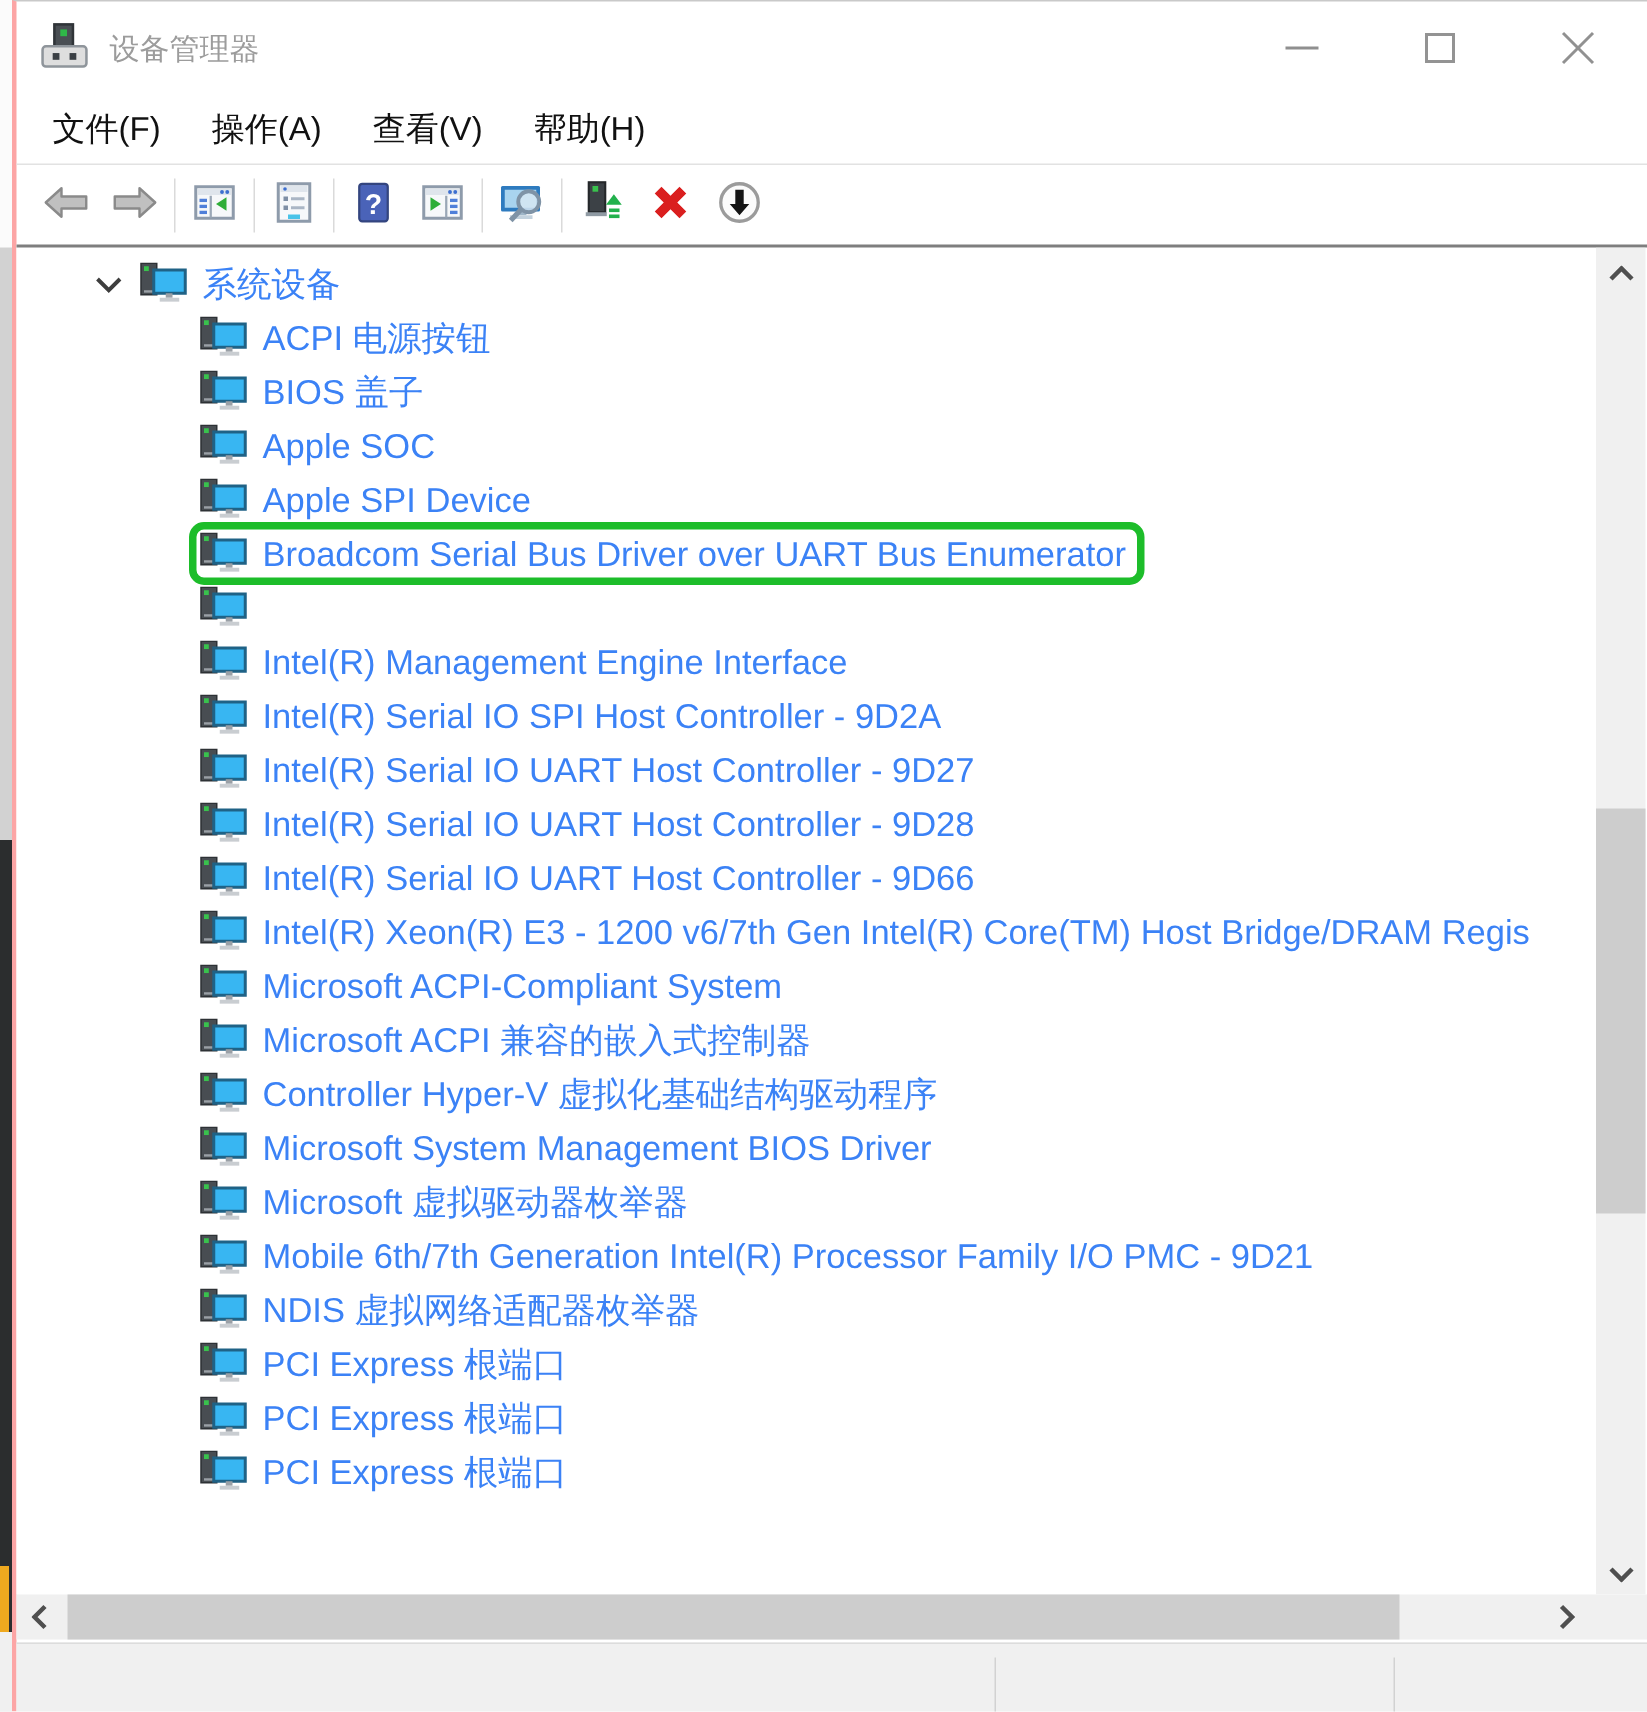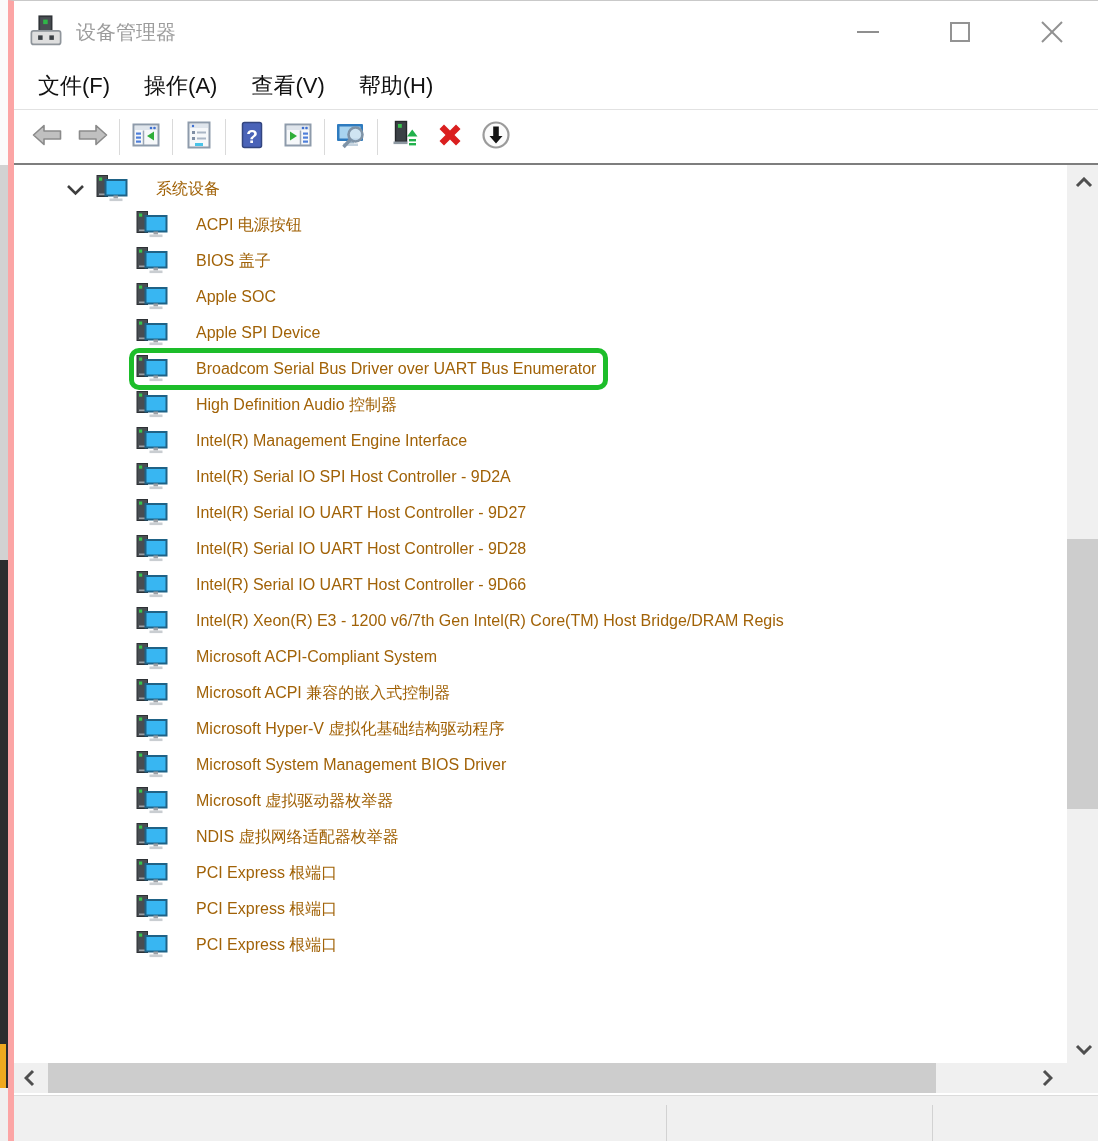--- a/index.html
+++ b/index.html
@@ -11,21 +11,21 @@
   }
   
   .left-strip{position:absolute;left:0;top:0;width:8px;height:1141px;background:#d2d2d2;}
   .ls-top{position:absolute;left:0;top:0;width:8px;height:165px;background:#fbfbfb;}
   .ls-dark{position:absolute;left:0;top:560px;width:8px;height:528px;background:#2b2d2e;}
   .ls-yellow{position:absolute;left:0;top:1044px;width:6px;height:44px;background:#efa91f;}
   .ls-bottom{position:absolute;left:0;top:1088px;width:8px;height:53px;background:#f0f0f0;}
 
   
   .window{position:absolute;left:8px;top:0;width:1090px;height:1141px;background:#fff;
-    border-left:6px solid #fca5a5;border-top:1px solid #c9c9c9;box-sizing:border-box;}
+    border-left:3px solid #fca5a5;border-top:1px solid #c9c9c9;box-sizing:border-box;}
 
   
   .titlebar{height:62px;display:flex;align-items:center;padding-left:14px;}
   .app-icon{width:36px;height:36px;flex:0 0 auto;}
   .title-text{margin-left:12px;font-size:20px;color:#9c9c9c;}
   .win-controls{margin-left:auto;display:flex;height:62px;}
   .win-btn{width:92px;height:62px;display:flex;align-items:center;justify-content:center;}
   .glyph-min{width:22px;height:2px;background:#8f8f8f;}
   .glyph-max{width:20px;height:20px;border:2px solid #939393;box-sizing:border-box;}
 
@@ -41,21 +41,21 @@
   
   .tree-panel{position:absolute;left:0;top:162px;width:1090px;height:900px;
     border-top:2px solid #7e7e7e;background:#fff;overflow:hidden;box-sizing:border-box;}
   .tree{padding-top:6px;width:1053px;overflow:hidden;}
   .row{height:36px;display:flex;align-items:center;white-space:nowrap;}
   .indent-root{width:48px;flex:0 0 auto;}
   .indent-child{width:122px;flex:0 0 auto;}
   .chev{width:26px;flex:0 0 auto;display:flex;align-items:center;justify-content:center;margin-right:8px;}
   .row-inner{display:inline-flex;align-items:center;position:relative;height:32px;padding-right:10px;}
   .dev-icon{width:32px;height:28px;flex:0 0 auto;margin-right:10px;display:flex;align-items:center;}
-  .lbl{font-size:16px;color:#a16207;margin-left:18px;}
+  .lbl{font-size:23px;color:#3b82f6;}
   .hl-box{position:absolute;left:-7px;top:-5px;right:-2px;bottom:-5px;
     border:5px solid #1dbd2a;border-radius:10px;pointer-events:none;}
 
   
   .vscroll{position:absolute;top:0;right:4px;width:33px;height:898px;background:#f0f0f0;}
   .vs-up{position:absolute;top:12px;left:0;width:33px;display:flex;justify-content:center;}
   .vs-down{position:absolute;bottom:8px;left:0;width:33px;display:flex;justify-content:center;}
   .vs-thumb{position:absolute;left:0;top:374px;width:33px;height:270px;background:#cdcdcd;}
 
   
@@ -319,21 +319,20 @@
             <span class="dev-icon">
               <svg width="32" height="28" viewBox="0 0 32 28">
                 <rect x="1" y="0.5" width="10.5" height="21" fill="#484d52" stroke="#2d3135" stroke-width="1"></rect>
                 <rect x="3" y="2.5" width="3.2" height="3.2" fill="#39c24d"></rect>
                 <rect x="3" y="18.5" width="6" height="1.6" fill="#9aa0a6"></rect>
                 <rect x="9.5" y="5" width="21" height="15.5" fill="#38b6f2" stroke="#1f6286" stroke-width="2"></rect>
                 <rect x="17.5" y="20.5" width="4.5" height="3" fill="#9aa0a6"></rect>
                 <rect x="13.5" y="23.5" width="13" height="2.6" fill="#c9cdd1"></rect>
               </svg>
             </span>
-            <span class="lbl">High Definition Audio 控制器</span>
           </span>
         </div>
         <div class="row">
           <span class="indent-child"></span>
           <span class="row-inner">
             <span class="dev-icon">
               <svg width="32" height="28" viewBox="0 0 32 28">
                 <rect x="1" y="0.5" width="10.5" height="21" fill="#484d52" stroke="#2d3135" stroke-width="1"></rect>
                 <rect x="3" y="2.5" width="3.2" height="3.2" fill="#39c24d"></rect>
                 <rect x="3" y="18.5" width="6" height="1.6" fill="#9aa0a6"></rect>
@@ -463,21 +462,21 @@
             <span class="dev-icon">
               <svg width="32" height="28" viewBox="0 0 32 28">
                 <rect x="1" y="0.5" width="10.5" height="21" fill="#484d52" stroke="#2d3135" stroke-width="1"></rect>
                 <rect x="3" y="2.5" width="3.2" height="3.2" fill="#39c24d"></rect>
                 <rect x="3" y="18.5" width="6" height="1.6" fill="#9aa0a6"></rect>
                 <rect x="9.5" y="5" width="21" height="15.5" fill="#38b6f2" stroke="#1f6286" stroke-width="2"></rect>
                 <rect x="17.5" y="20.5" width="4.5" height="3" fill="#9aa0a6"></rect>
                 <rect x="13.5" y="23.5" width="13" height="2.6" fill="#c9cdd1"></rect>
               </svg>
             </span>
-            <span class="lbl">Microsoft Hyper-V 虚拟化基础结构驱动程序</span>
+            <span class="lbl">Controller Hyper-V 虚拟化基础结构驱动程序</span>
           </span>
         </div>
         <div class="row">
           <span class="indent-child"></span>
           <span class="row-inner">
             <span class="dev-icon">
               <svg width="32" height="28" viewBox="0 0 32 28">
                 <rect x="1" y="0.5" width="10.5" height="21" fill="#484d52" stroke="#2d3135" stroke-width="1"></rect>
                 <rect x="3" y="2.5" width="3.2" height="3.2" fill="#39c24d"></rect>
                 <rect x="3" y="18.5" width="6" height="1.6" fill="#9aa0a6"></rect>
@@ -496,20 +495,36 @@
               <svg width="32" height="28" viewBox="0 0 32 28">
                 <rect x="1" y="0.5" width="10.5" height="21" fill="#484d52" stroke="#2d3135" stroke-width="1"></rect>
                 <rect x="3" y="2.5" width="3.2" height="3.2" fill="#39c24d"></rect>
                 <rect x="3" y="18.5" width="6" height="1.6" fill="#9aa0a6"></rect>
                 <rect x="9.5" y="5" width="21" height="15.5" fill="#38b6f2" stroke="#1f6286" stroke-width="2"></rect>
                 <rect x="17.5" y="20.5" width="4.5" height="3" fill="#9aa0a6"></rect>
                 <rect x="13.5" y="23.5" width="13" height="2.6" fill="#c9cdd1"></rect>
               </svg>
             </span>
             <span class="lbl">Microsoft 虚拟驱动器枚举器</span>
+          </span>
+        </div>
+        <div class="row">
+          <span class="indent-child"></span>
+          <span class="row-inner">
+            <span class="dev-icon">
+              <svg width="32" height="28" viewBox="0 0 32 28">
+                <rect x="1" y="0.5" width="10.5" height="21" fill="#484d52" stroke="#2d3135" stroke-width="1"></rect>
+                <rect x="3" y="2.5" width="3.2" height="3.2" fill="#39c24d"></rect>
+                <rect x="3" y="18.5" width="6" height="1.6" fill="#9aa0a6"></rect>
+                <rect x="9.5" y="5" width="21" height="15.5" fill="#38b6f2" stroke="#1f6286" stroke-width="2"></rect>
+                <rect x="17.5" y="20.5" width="4.5" height="3" fill="#9aa0a6"></rect>
+                <rect x="13.5" y="23.5" width="13" height="2.6" fill="#c9cdd1"></rect>
+              </svg>
+            </span>
+            <span class="lbl">Mobile 6th/7th Generation Intel(R) Processor Family I/O PMC - 9D21</span>
           </span>
         </div>
         <div class="row">
           <span class="indent-child"></span>
           <span class="row-inner">
             <span class="dev-icon">
               <svg width="32" height="28" viewBox="0 0 32 28">
                 <rect x="1" y="0.5" width="10.5" height="21" fill="#484d52" stroke="#2d3135" stroke-width="1"></rect>
                 <rect x="3" y="2.5" width="3.2" height="3.2" fill="#39c24d"></rect>
                 <rect x="3" y="18.5" width="6" height="1.6" fill="#9aa0a6"></rect>

